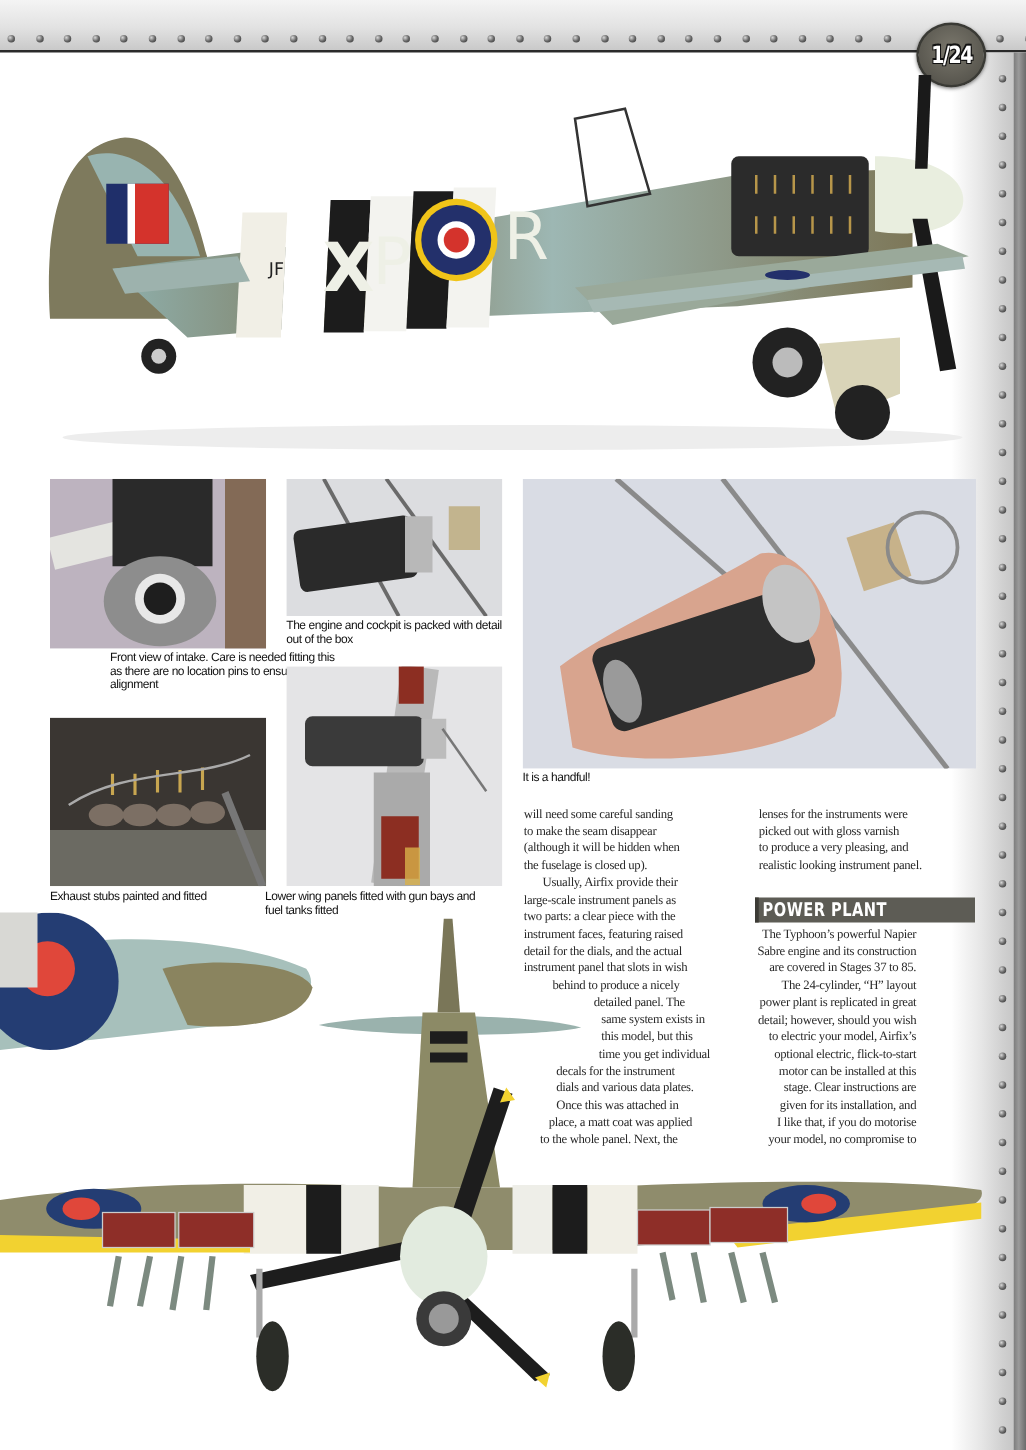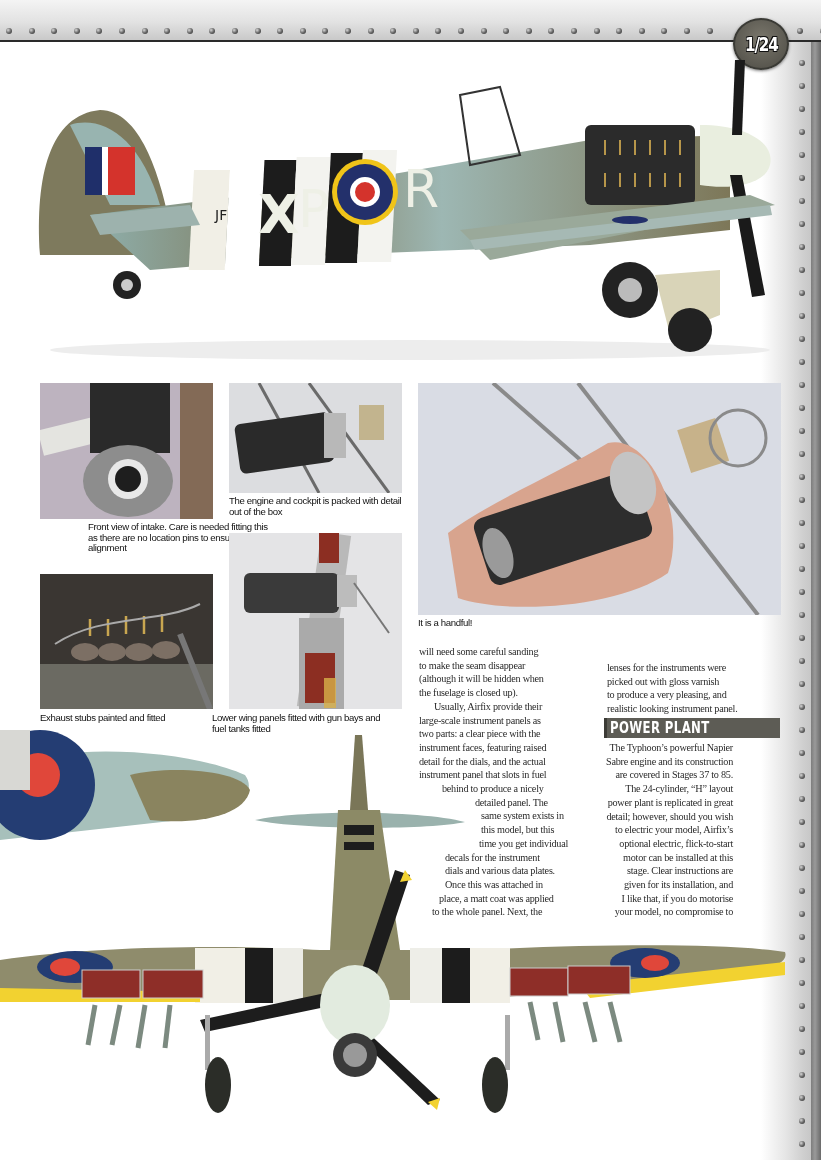--- a/index.html
+++ b/index.html
@@ -389,34 +389,34 @@
 <div class="body-text" style="left:419px;top:645px;">
   <p>will need some careful sanding</p>
   <p>to make the seam disappear</p>
   <p>(although it will be hidden when</p>
   <p>the fuselage is closed up).</p>
   <p class="ind">Usually, Airfix provide their</p>
   <p>large-scale instrument panels as</p>
   <p>two parts: a clear piece with the</p>
   <p>instrument faces, featuring raised</p>
   <p>detail for the dials, and the actual</p>
-  <p>instrument panel that slots in fuel</p>
+  <p>instrument panel that slots in wish</p>
   <p style="padding-left:23px">behind to produce a nicely</p>
   <p style="padding-left:56px">detailed panel. The</p>
   <p style="padding-left:62px">same system exists in</p>
   <p style="padding-left:62px">this model, but this</p>
   <p style="padding-left:60px">time you get individual</p>
   <p style="padding-left:26px">decals for the instrument</p>
   <p style="padding-left:26px">dials and various data plates.</p>
   <p style="padding-left:26px">Once this was attached in</p>
   <p style="padding-left:20px">place, a matt coat was applied</p>
   <p style="padding-left:13px">to the whole panel. Next, the</p>
 </div>
 
-<div class="body-text" style="left:607px;top:661px;">
+<div class="body-text" style="left:607px;top:645px;">
   <p>lenses for the instruments were</p>
   <p>picked out with gloss varnish</p>
   <p>to produce a very pleasing, and</p>
   <p>realistic looking instrument panel.</p>
 </div>
 
 <div class="section-head">
   <span>POWER PLANT</span>
 </div>
 

